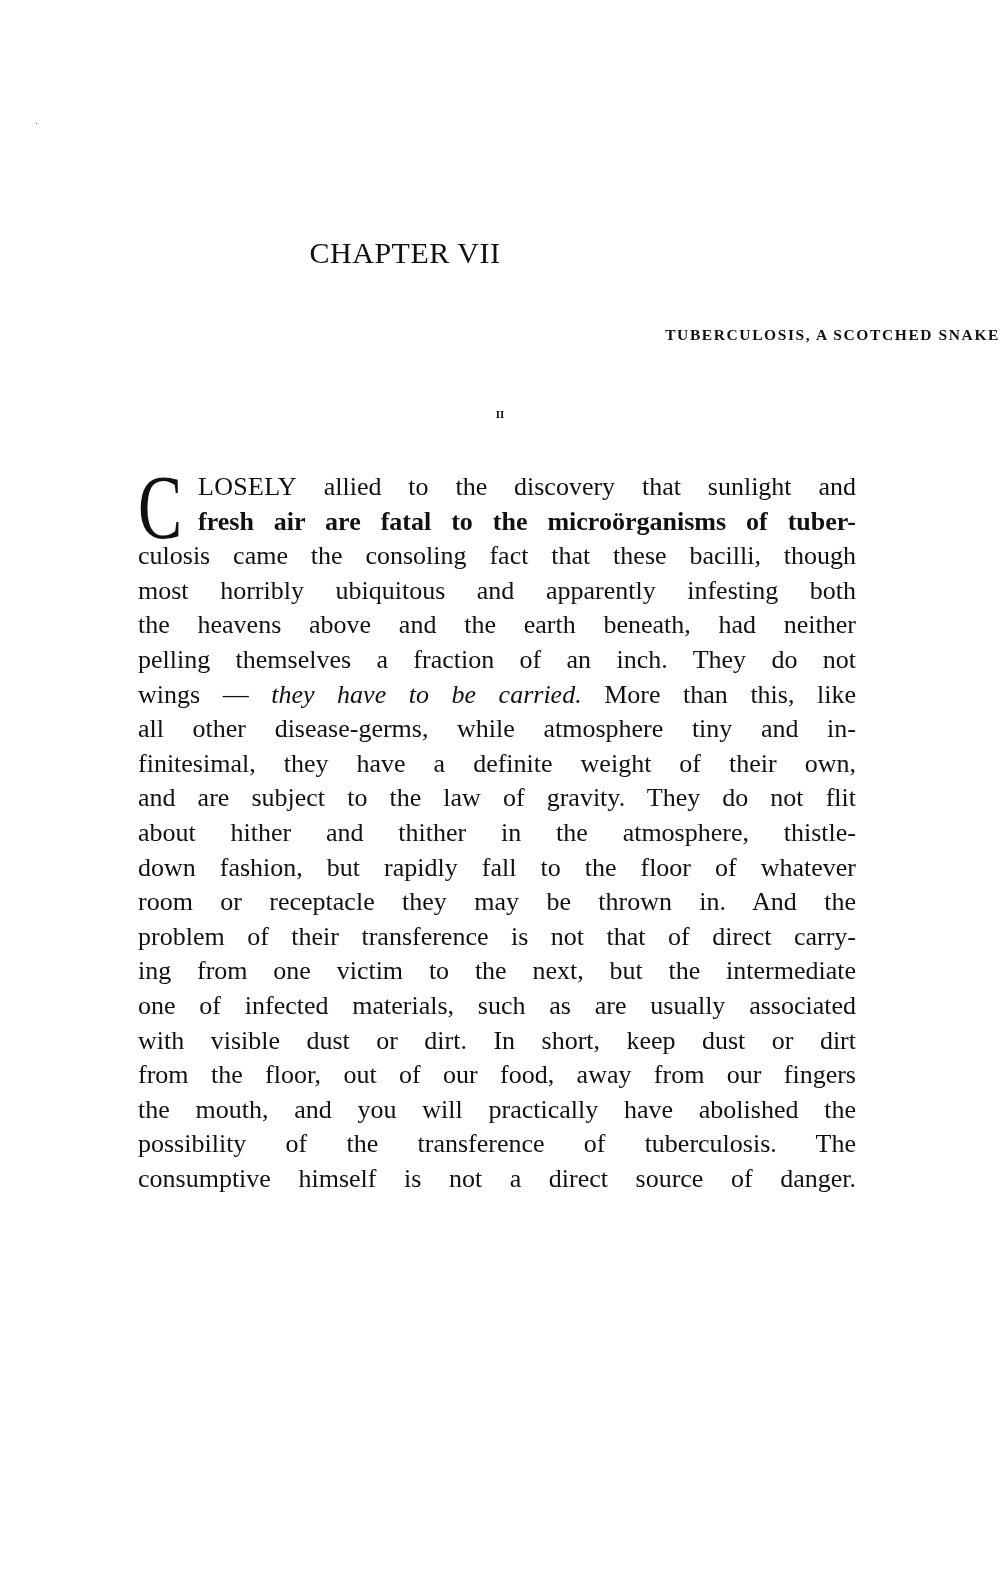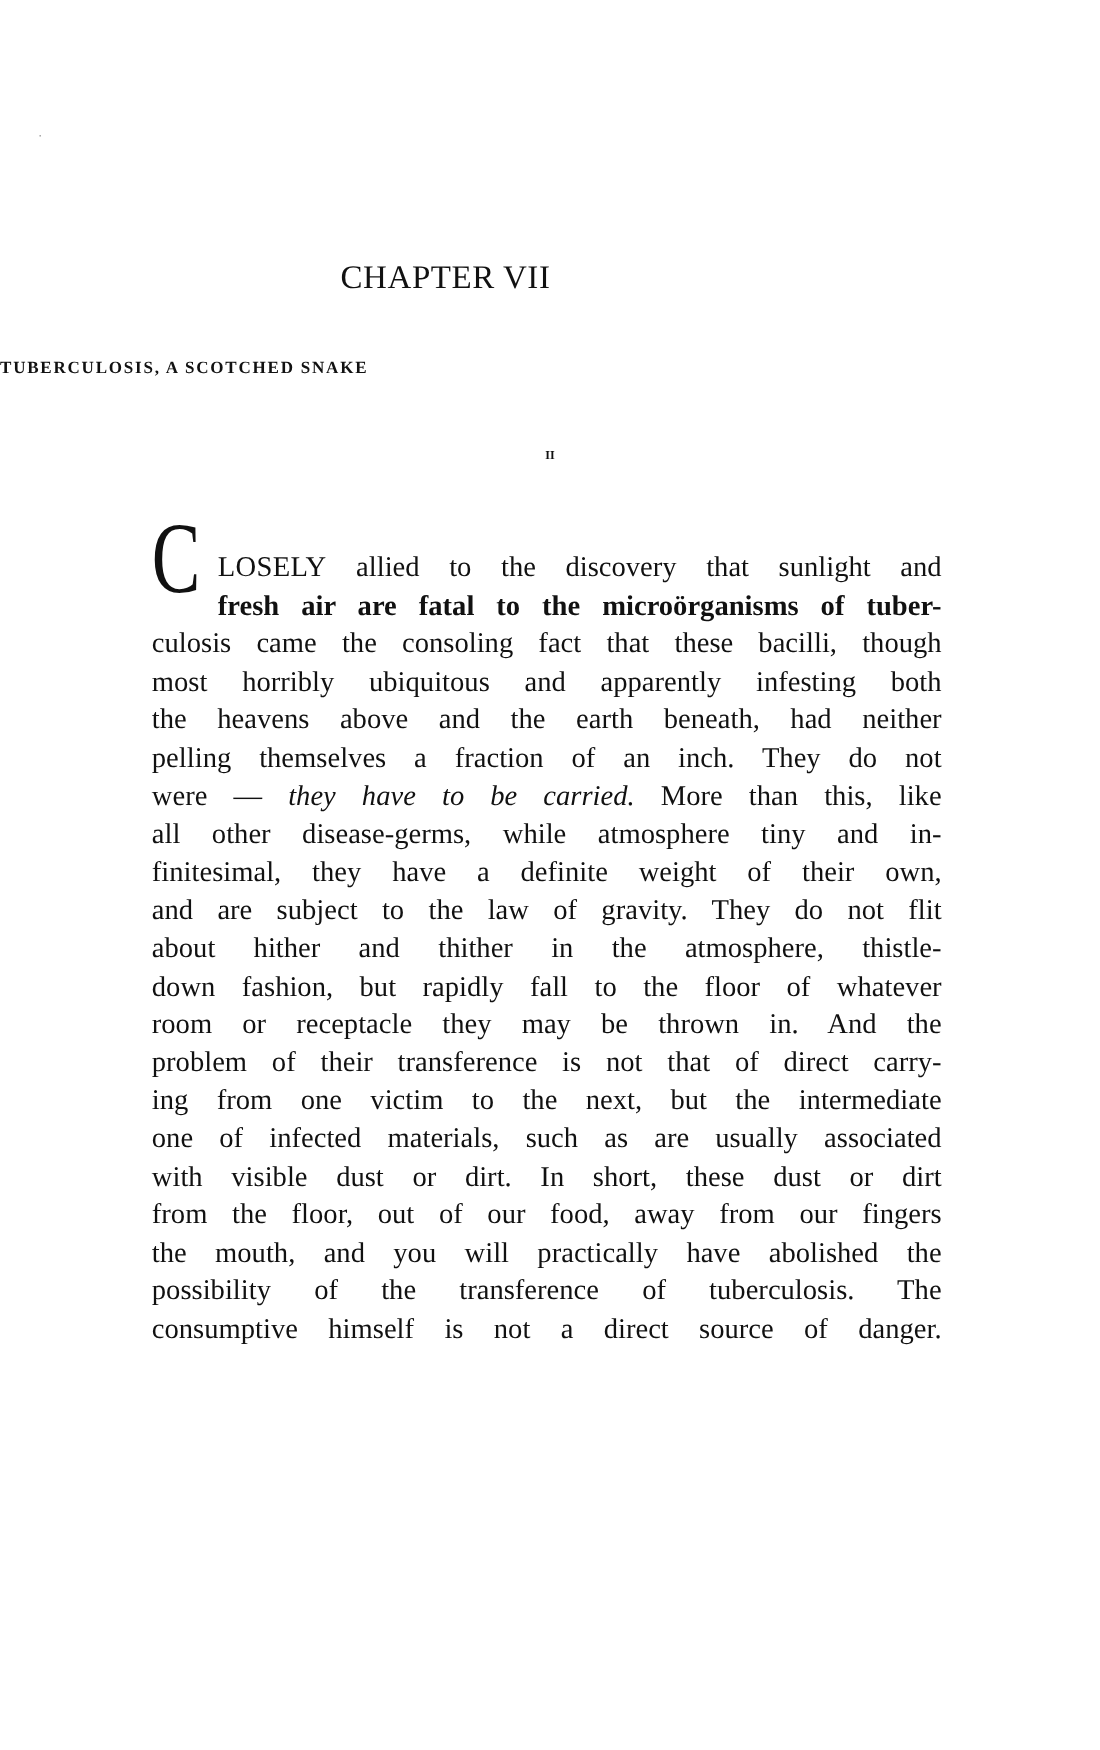--- a/index.html
+++ b/index.html
@@ -31,21 +31,21 @@
       text-align: center;
       font-size: 30px;
       letter-spacing: 0.5px;
       line-height: 40px;
     }
     .chapter-subtitle {
       position: absolute;
       left: 0;
       width: 1000px;
       top: 323px;
-      text-align: left;
+      text-align: right;
       font-size: 15.5px;
       font-weight: bold;
       letter-spacing: 1.6px;
       line-height: 24px;
     }
     .section-number {
       position: absolute;
       left: 0;
       width: 1000px;
       top: 403px;
@@ -78,21 +78,20 @@
       left: 138px;
       top: 466px;
       font-size: 92px;
       line-height: 82px;
       font-weight: normal;
       transform: scaleX(0.72);
       transform-origin: left top;
     }
     .first-line {
       padding-left: 60px;
-      margin-top: 29px;
     }
     .smallcaps-lead {
       letter-spacing: 0.3px;
     }
     .italic {
       font-style: italic;
     }
   </style>
 </head>
 <body>
@@ -105,28 +104,28 @@
 
 <div class="drop-cap">C</div>
 
 <div class="body-text">
   <span class="line first-line"><span class="smallcaps-lead">LOSELY</span><span> allied to the discovery that sunlight and</span></span>
   <span class="line indent">fresh air are fatal to the microörganisms of tuber-</span>
   <span class="line">culosis came the consoling fact that these bacilli, though</span>
   <span class="line">most horribly ubiquitous and apparently infesting both</span>
   <span class="line">the heavens above and the earth beneath, had neither</span>
   <span class="line">pelling themselves a fraction of an inch.  They do not</span>
-  <span class="line"><span>were — </span><span class="italic">they have to be carried.</span><span>  More than this, like</span></span>
+  <span class="line"><span>wings — </span><span class="italic">they have to be carried.</span><span>  More than this, like</span></span>
   <span class="line">all other disease-germs, while atmosphere tiny and in-</span>
   <span class="line">finitesimal, they have a definite weight of their own,</span>
   <span class="line">and are subject to the law of gravity.  They do not flit</span>
   <span class="line">about hither and thither in the atmosphere, thistle-</span>
   <span class="line">down fashion, but rapidly fall to the floor of whatever</span>
   <span class="line">room or receptacle they may be thrown in.  And the</span>
   <span class="line">problem of their transference is not that of direct carry-</span>
   <span class="line">ing from one victim to the next, but the intermediate</span>
   <span class="line">one of infected materials, such as are usually associated</span>
-  <span class="line">with visible dust or dirt.  In short, these dust or dirt</span>
+  <span class="line">with visible dust or dirt.  In short, keep dust or dirt</span>
   <span class="line">from the floor, out of our food, away from our fingers</span>
   <span class="line">the mouth, and you will practically have abolished the</span>
   <span class="line">possibility of the transference of tuberculosis.  The</span>
   <span class="line">consumptive himself is not a direct source of danger.</span>
 </div>
 
 </body></html>

